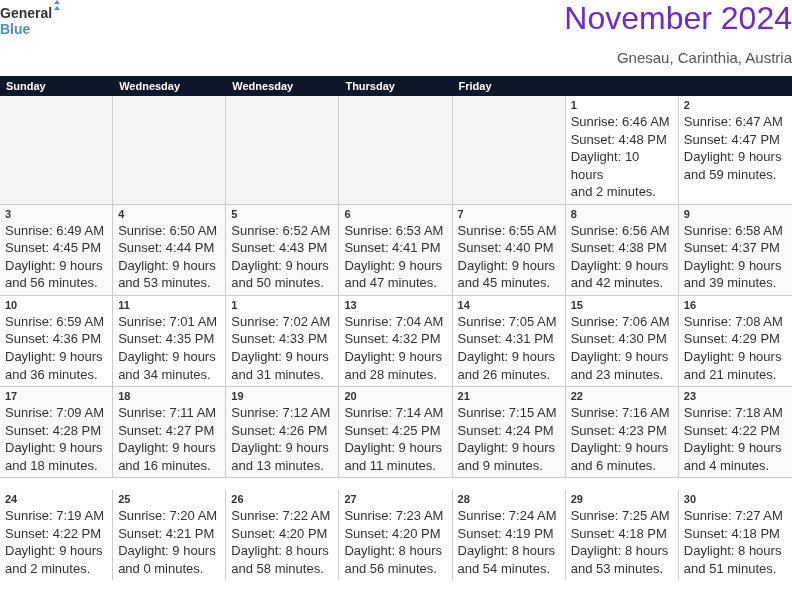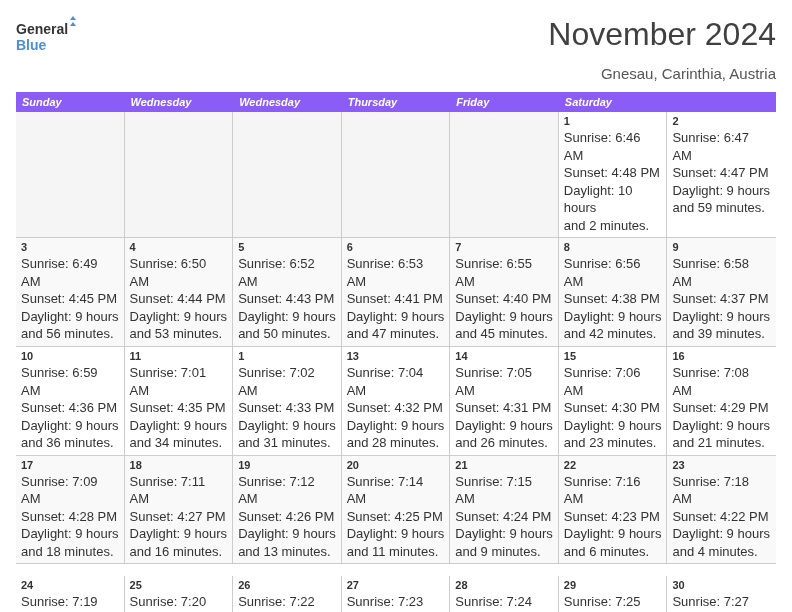--- a/index.html
+++ b/index.html
@@ -6,58 +6,56 @@
     body {
       font-family: Arial, sans-serif;
       background: #fff;
       width: 792px;
       height: 612px;
       overflow: hidden;
     }
     .page {
       width: 792px;
       height: 512px;
-      padding: 16px;
       display: flex;
       flex-direction: column;
     }
     .header {
       display: flex;
       justify-content: space-between;
       align-items: flex-start;
       margin-bottom: 10px;
     }
     .logo {
       display: flex;
       align-items: center;
       gap: 4px;
     }
     .title-block {
       text-align: right;
     }
     .month-title {
       font-size: 32px;
       font-weight: normal;
-      color: #404040;
+      color: #6d28d9;
     }
     .subtitle {
       font-size: 15px;
       color: #555;
       margin-top: 12px;
     }
     .calendar {
       flex: 1;
       display: flex;
       flex-direction: column;
     }
     .cal-header {
       display: grid;
       grid-template-columns: repeat(7, 1fr);
-      background: #8b5cf6;
-      font-style: italic;
+      background: #0f172a;
     }
     .cal-header-cell {
       color: #fff;
       font-size: 11px;
       font-weight: bold;
       padding: 4px 6px;
       text-align: left;
     }
     .cal-body {
       display: flex;
@@ -122,21 +120,20 @@
     </div>
   </div>
 
   <div class="calendar">
     <div class="cal-header">
     <div class="cal-header-cell">Sunday</div>
         <div class="cal-header-cell">Wednesday</div>
         <div class="cal-header-cell">Wednesday</div>
         <div class="cal-header-cell">Thursday</div>
         <div class="cal-header-cell">Friday</div>
-        <div class="cal-header-cell">Saturday</div>
       </div>
     <div class="cal-body">
     <div class="cal-row">
           <div class="cal-cell empty"></div>
           <div class="cal-cell empty"></div>
           <div class="cal-cell empty"></div>
           <div class="cal-cell empty"></div>
           <div class="cal-cell empty"></div>
           <div class="cal-cell">
             <span class="day-num">1</span>

